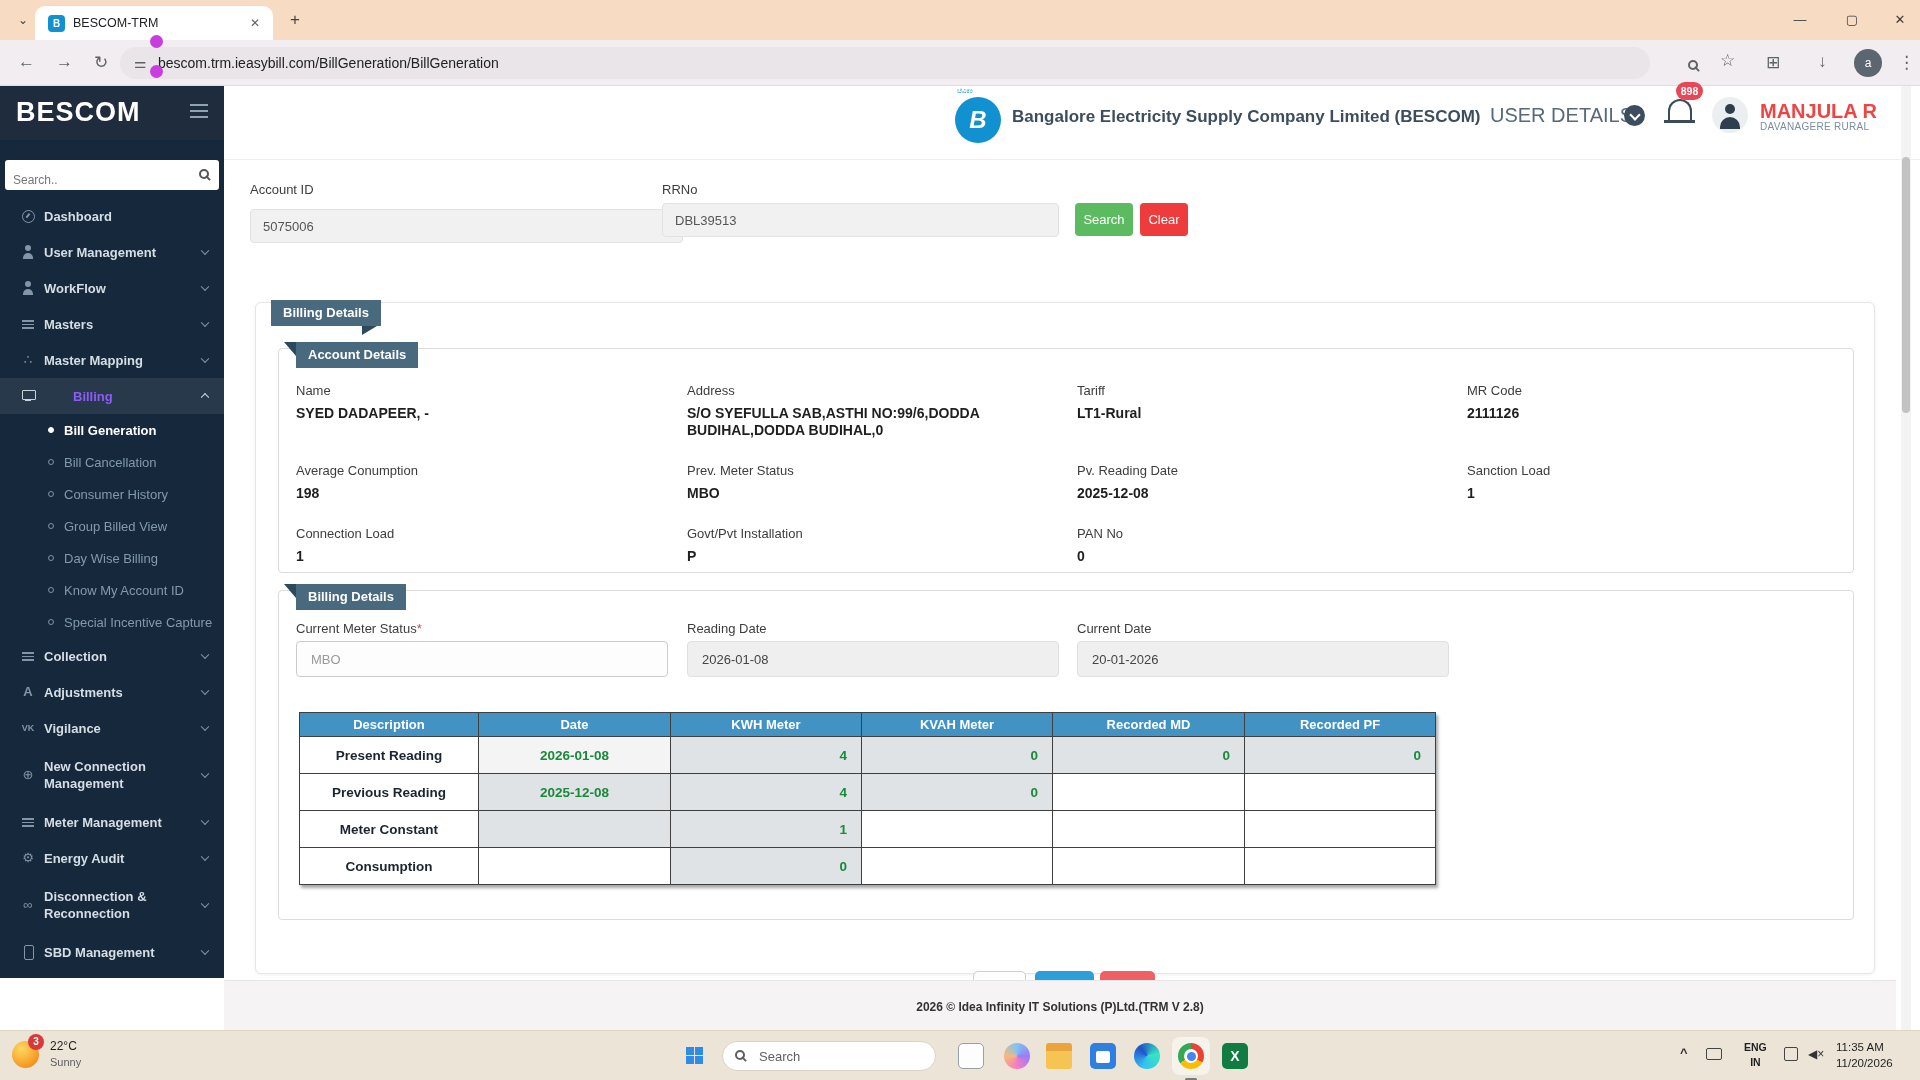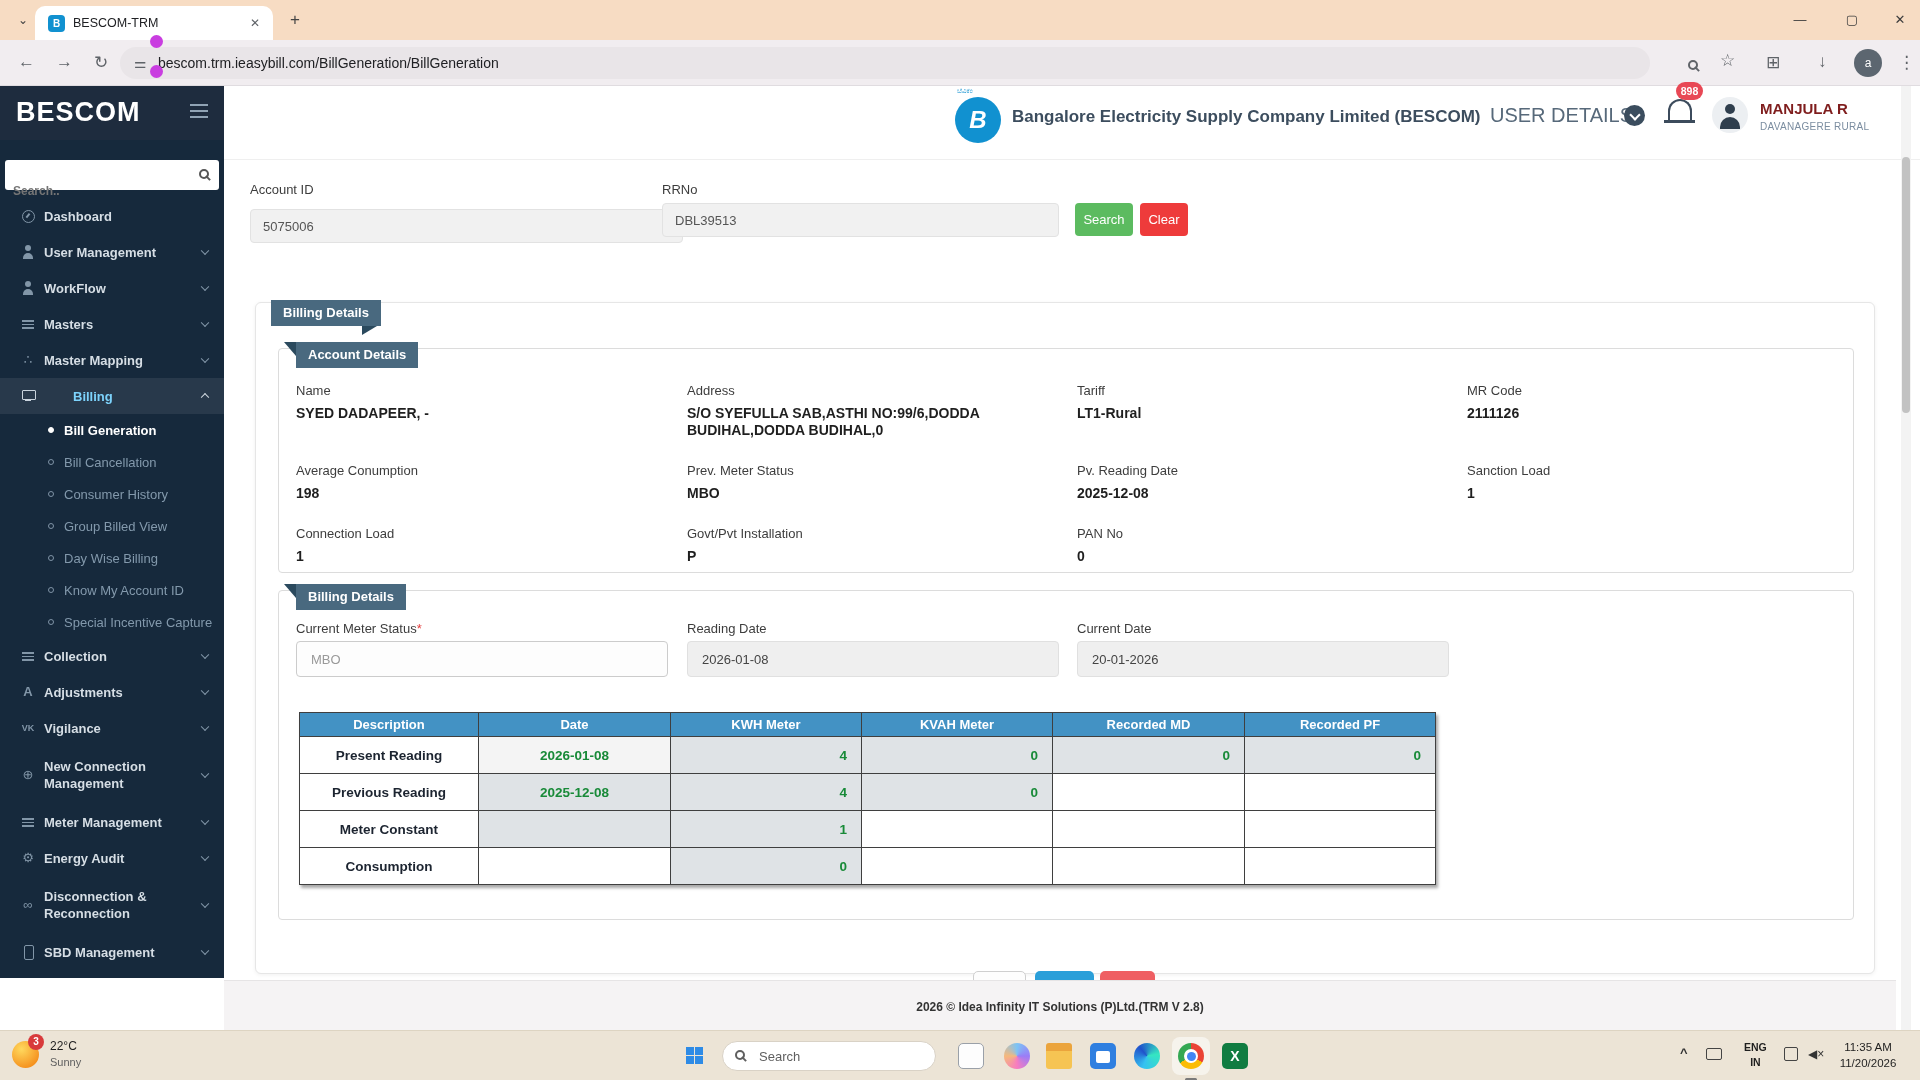--- a/index.html
+++ b/index.html
@@ -27,21 +27,21 @@
   .avatar-a { position:absolute; left:1854px; top:9px; width:28px; height:28px; border-radius:50%; background:#5c6670; color:#fff; font-size:12px; text-align:center; line-height:28px; }
   .purple-dot { position:absolute; left:150px; width:13px; height:13px; border-radius:50%; background:#c93de0; z-index:9; }
 
   
   .sidebar { position:absolute; left:0; top:86px; width:224px; height:892px; background:#16293c; overflow:hidden; }
   .brand { position:relative; height:54px; background:#1e2c3e; }
   .brand-name { position:absolute; left:16px; top:11px; color:#fff; font-size:27px; font-weight:bold; letter-spacing:1px; }
   .burger { position:absolute; right:16px; top:18px; width:18px; height:14px;
             background:repeating-linear-gradient(#90a3b4 0 2px, transparent 2px 6px); }
   .sb-search { position:absolute; left:5px; top:74px; width:214px; height:30px; background:#fff; border-radius:3px; }
-  .sb-search input { position:absolute; left:8px; top:16px; width:180px; height:30px; border:none; outline:none; font-size:12px; color:#555; background:transparent; font-family:inherit;font-weight:bold; }
+  .sb-search input { position:absolute; left:8px; top:5px; width:180px; height:30px; border:none; outline:none; font-size:12px; color:#555; background:transparent; font-family:inherit; }
   .sb-search .mag { position:absolute; right:10px; top:9px; border-color:#555; }
   .sb-search .mag::after { background:#555; }
   .menu { position:absolute; left:0; top:112px; width:224px; }
   .mi { position:relative; height:36px; cursor:pointer; }
   .mi.h2 { height:58px; }
   .mi .ml { position:absolute; left:44px; top:50%; transform:translateY(-50%); width:130px; font-size:13px; font-weight:600; color:#d6dee5; line-height:17px; }
   .mi .ico { position:absolute; left:20px; top:50%; transform:translateY(-50%); width:16px; height:16px; color:#8296a8; font-size:13px; text-align:center; line-height:16px; }
   .mi.active { background:rgba(255,255,255,.08); }
   .chev { position:absolute; right:16px; top:50%; width:6px; height:6px; border-right:1.6px solid #8296a8; border-bottom:1.6px solid #8296a8; transform:translateY(-70%) rotate(45deg); }
   .chev.up { transform:translateY(-30%) rotate(225deg); border-color:#cfd8e0; }
@@ -71,21 +71,21 @@
   .org-title { position:absolute; left:788px; top:21px; font-size:17px; font-weight:bold; color:#3c4d5e; }
   .user-details { position:absolute; left:1266px; top:18px; font-size:20px; color:#57697a; }
   .ud-circle { position:absolute; left:1400px; top:19px; width:21px; height:21px; background:#3b4d5e; border-radius:50%; }
   .ud-circle::after { content:''; position:absolute; left:6.5px; top:6px; width:6px; height:6px; border-right:2px solid #fff; border-bottom:2px solid #fff; transform:rotate(45deg); }
   .bell { position:absolute; left:1444px; top:13px; width:24px; height:21px; border:2.5px solid #3c4b5c; border-bottom:none; border-radius:12px 12px 0 0; }
   .bell::after { content:''; position:absolute; left:-6px; top:19px; width:31px; height:2.5px; background:#3c4b5c; }
   .badge-898 { position:absolute; left:1452px; top:-4px; min-width:27px; height:18px; background:#e84855; border-radius:9px; color:#fff; font-size:10.5px; font-weight:bold; text-align:center; line-height:18px; padding:0 3px; }
   .hdr-avatar { position:absolute; left:1488px; top:11px; width:36px; height:36px; border-radius:50%; background:#eceff2; overflow:hidden; }
   .hdr-avatar::before { content:''; position:absolute; left:13px; top:7px; width:10px; height:10px; border-radius:50%; background:#2f3e4d; }
   .hdr-avatar::after { content:''; position:absolute; left:8px; top:20px; width:20px; height:12px; border-radius:10px 10px 0 0; background:#2f3e4d; }
-  .hdr-name { position:absolute; left:1536px; top:14px; font-size:15px; font-weight:bold; color:#7f1d1d; }
+  .hdr-name { position:absolute; left:1536px; top:14px; font-size:20px; font-weight:bold; color:#ef4444; }
   .hdr-region { position:absolute; left:1536px; top:35px; font-size:10px; color:#7b8da0; letter-spacing:.3px; }
 
   .flabel { position:absolute; font-size:13px; color:#3d3d3d; }
   .finput { position:absolute; height:34px; background:#f1f1f1; border:1px solid #e2e2e2; border-radius:4px; font-size:13px; color:#555; padding-left:12px; font-family:inherit; }
   .btn { position:absolute; height:33px; border:none; border-radius:4px; color:#fff; font-size:13px; font-family:inherit; cursor:pointer; }
   .btn.green { background:#5cbb60; }
   .btn.red { background:#ee3b3b; }
 
   .card { position:absolute; left:31px; top:216px; width:1620px; height:672px; background:#fff; border:1px solid #e6e6e6; border-radius:6px; box-shadow:0 1px 4px rgba(0,0,0,.06); }
   .ribbon { position:absolute; background:#49697f; color:#fff; font-size:13px; font-weight:bold; padding:5px 12px 6px; }
@@ -144,21 +144,21 @@
                background:conic-gradient(#ea4335 0 33%, #fbbc05 33% 66%, #34a853 66% 100%); }
   .ic-chrome::before { content:''; position:absolute; left:6px; top:6px; width:14px; height:14px; background:#fff; border-radius:50%; }
   .ic-chrome::after { content:''; position:absolute; left:8.5px; top:8.5px; width:9px; height:9px; background:#4285f4; border-radius:50%; }
   .chrome-under { position:absolute; left:13px; top:41px; width:12px; height:3px; background:#7a7a7a; border-radius:2px; }
   .ic-excel { background:#107c41; border-radius:5px; color:#fff; font-size:14px; font-weight:bold; text-align:center; line-height:26px; }
   .tray-chev { position:absolute; left:1680px; top:14px; font-size:13px; font-weight:bold; color:#333; }
   .tray-mon { position:absolute; left:1706px; top:17px; width:16px; height:12px; border:1.6px solid #444; border-radius:2px; }
   .tray-lang { position:absolute; left:1744px; top:9px; font-size:10.5px; font-weight:bold; color:#1f1f1f; line-height:15px; text-align:center; }
   .tray-pen { position:absolute; left:1784px; top:16px; width:14px; height:14px; border:1.6px solid #444; border-radius:2px; }
   .tray-spk { position:absolute; left:1808px; top:16px; font-size:12px; color:#333; }
-  .tray-time { position:absolute; left:1836px; top:8px; width:64px; text-align:center; font-size:11.5px; color:#1f1f1f; line-height:16px; }
+  .tray-time { position:absolute; left:1836px; top:8px; width:64px; text-align:left; font-size:11.5px; color:#1f1f1f; line-height:16px; }
 </style>
 </head>
 <body>
 
 <div class="stage">
 
   <div class="tabstrip">
     <div class="tab-search-btn">⌄</div>
     <div class="tab">
       <div class="favicon">B</div>
@@ -218,21 +218,21 @@
         <span class="ml">Masters</span>
         <span class="chev"></span>
       </div>
       <div class="mi">
         <span class="ico">∴</span>
         <span class="ml">Master Mapping</span>
         <span class="chev"></span>
       </div>
       <div class="mi active">
         <span class="ico monitor"></span>
-        <span class="ml" style="color:#7dd3fc;padding-left:29px;">Billing</span>
+        <span class="ml" style="color:#8b5cf6;padding-left:29px;">Billing</span>
         <span class="chev up"></span>
       </div>
       <div class="smi active">
         <span class="dot"></span>
         <span class="ml">Bill Generation</span>
       </div>
       <div class="smi">
         <span class="dot"></span>
         <span class="ml">Bill Cancellation</span>
       </div>

